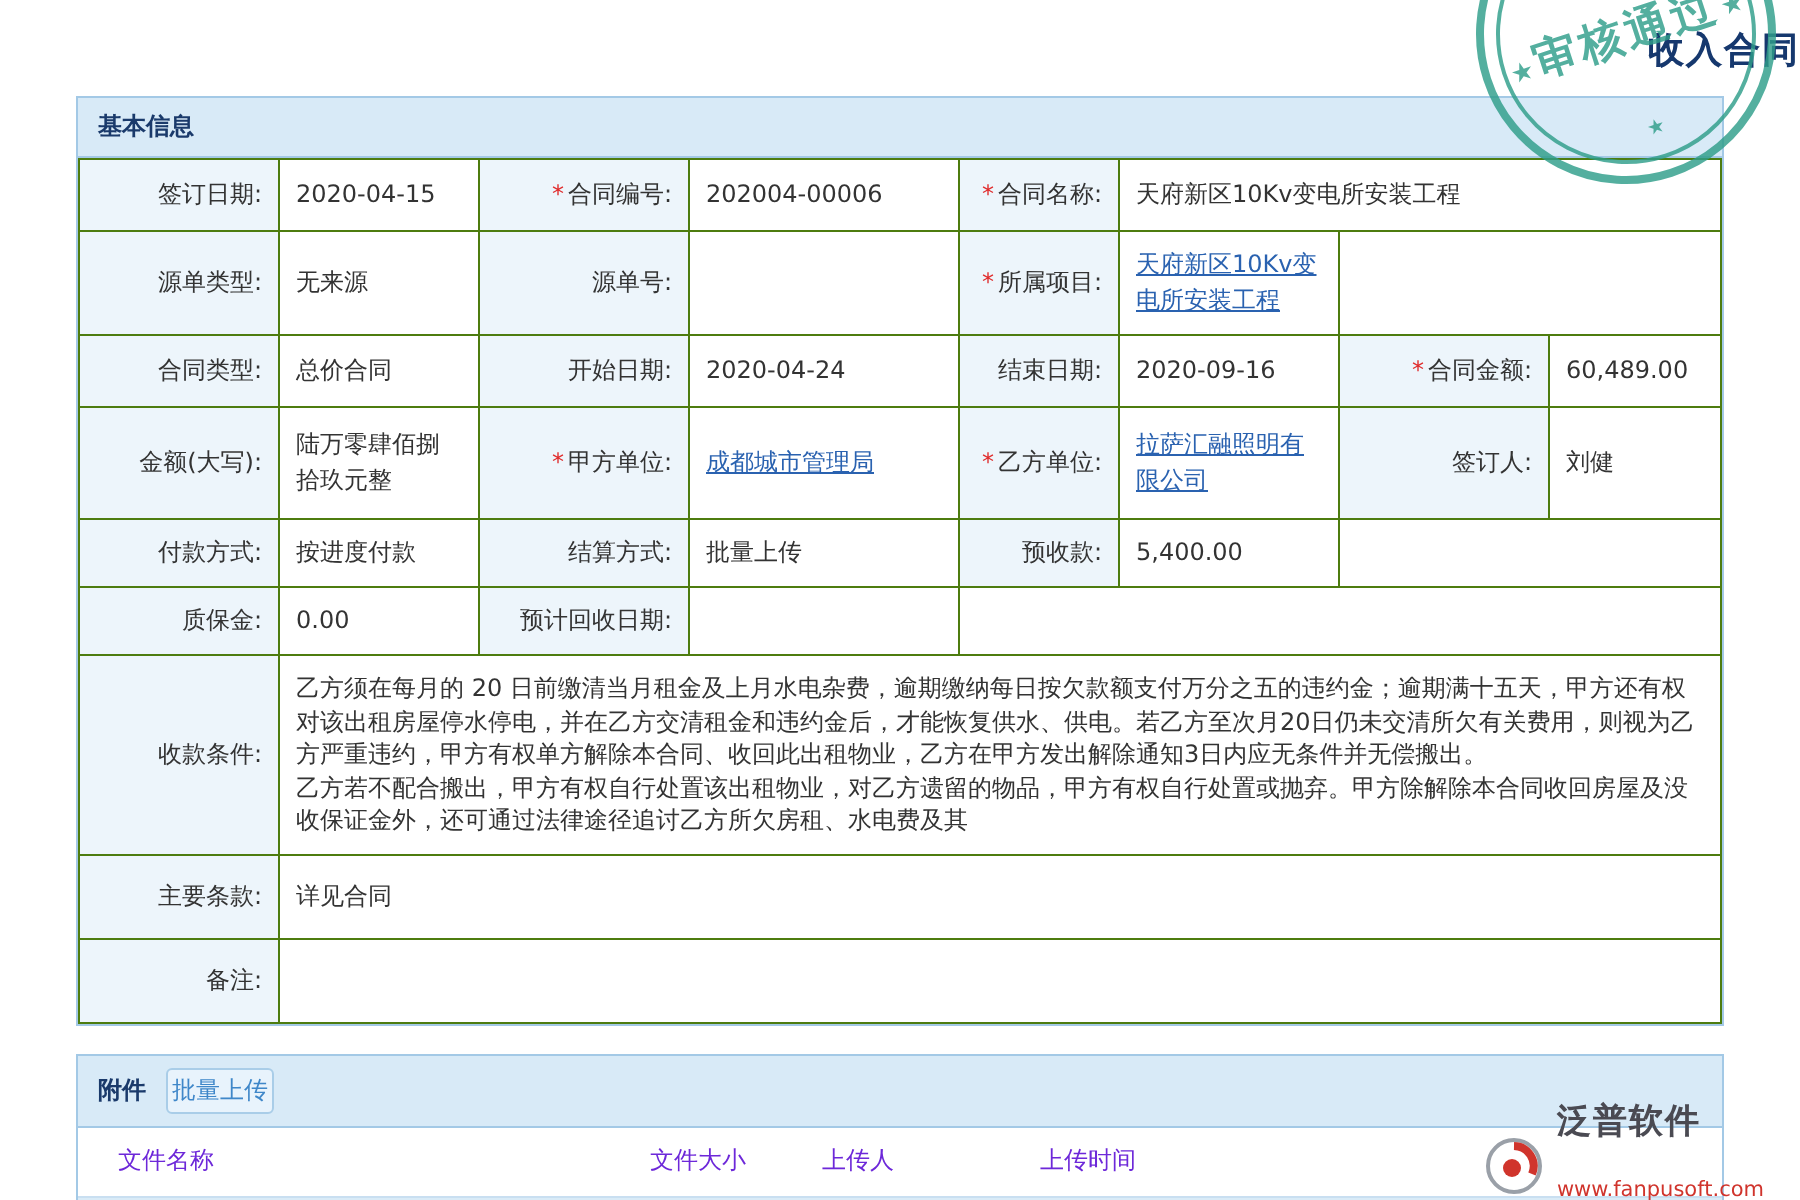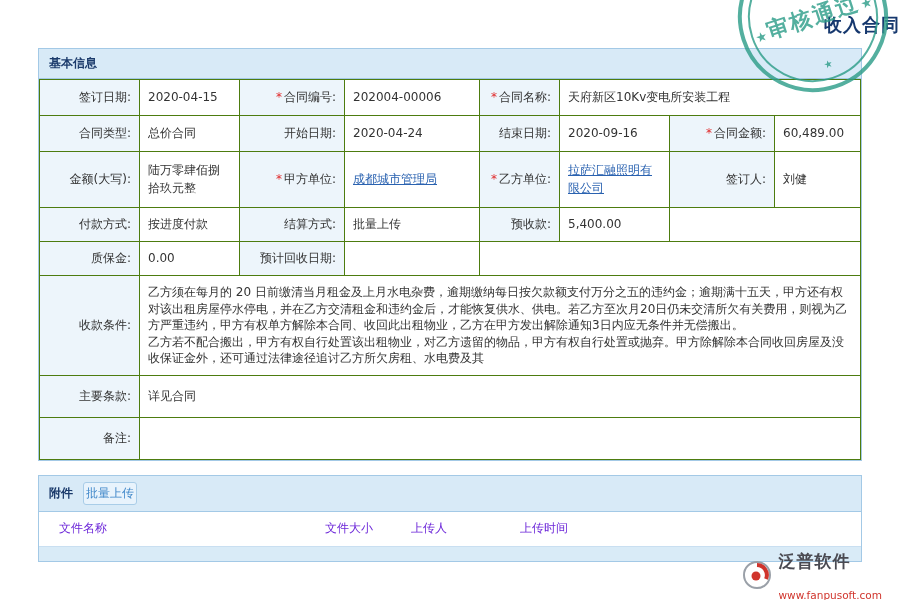--- a/index.html
+++ b/index.html
@@ -119,21 +119,21 @@
   .attach-table th.al { text-align:left; padding-left:20px; }
   .attach-strip { height:14px; background:#d9ebf7; }
 
   
   .brand {
     position:absolute;
     right:18px;
     top:552px;
     z-index:7;
     display:flex;
-    align-items:center;
+    align-items:flex-end;
     gap:6px;
     background:transparent;
   }
   .brand-name {
     color:#4a4a52;
     font-size:17px;
     font-weight:bold;
     letter-spacing:1px;
     line-height:1.1;
   }
@@ -176,20 +176,29 @@
         <col>
     </colgroup>
     <tbody>
         <tr style="height:36px">
       <td class="lbl"><span>签订日期:</span></td>
       <td>2020-04-15</td>
       <td class="lbl"><span class="req">*</span><span>合同编号:</span></td>
       <td>202004-00006</td>
       <td class="lbl"><span class="req">*</span><span>合同名称:</span></td>
       <td colspan="3">天府新区10Kv变电所安装工程</td>
+    </tr>
+    <tr style="height:52px">
+      <td class="lbl"><span>源单类型:</span></td>
+      <td>无来源</td>
+      <td class="lbl"><span>源单号:</span></td>
+      <td></td>
+      <td class="lbl"><span class="req">*</span><span>所属项目:</span></td>
+      <td><a class="link">天府新区10Kv变电所安装工程</a></td>
+      <td colspan="2"></td>
     </tr>
     <tr style="height:36px">
       <td class="lbl"><span>合同类型:</span></td>
       <td>总价合同</td>
       <td class="lbl"><span>开始日期:</span></td>
       <td>2020-04-24</td>
       <td class="lbl"><span>结束日期:</span></td>
       <td>2020-09-16</td>
       <td class="lbl"><span class="req">*</span><span>合同金额:</span></td>
       <td>60,489.00</td>

